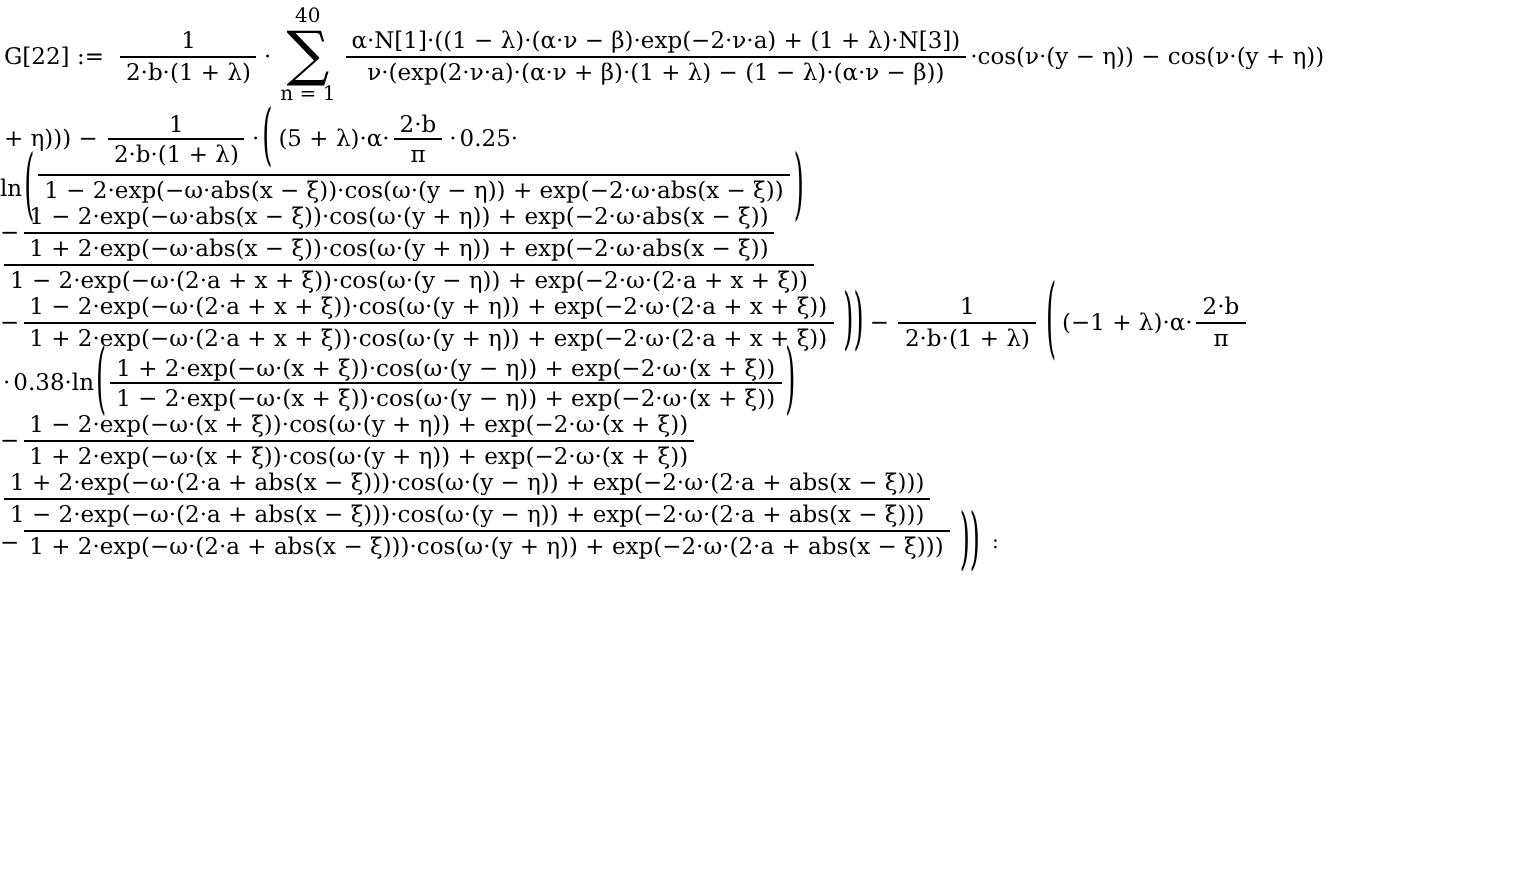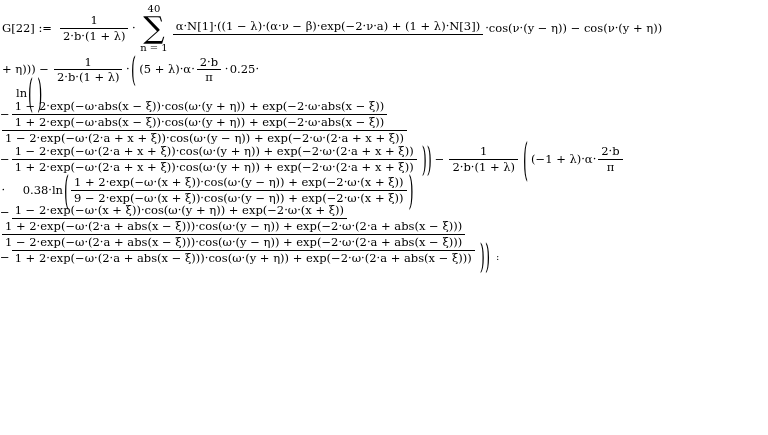--- a/index.html
+++ b/index.html
@@ -66,21 +66,21 @@
     display: inline-block;
     transform-origin: center;
     font-family: "DejaVu Serif", serif;
     line-height: 1;
   }
   .p2 { font-size: 13px; transform: scaleY(2.6); }
   .p3 { font-size: 13px; transform: scaleY(3.4); }
   .pln { font-size: 13px; transform: scaleY(3.0); }
 
   .lnwrap { display: inline-flex; align-items: center; vertical-align: middle; }
-  .ln { font-style: normal; margin-right: 1px; padding-left: 16px; }
+  .ln { font-style: normal; margin-right: 1px; }
 
   
   .eqline {
     display: flex;
     align-items: center;
     white-space: nowrap;
     min-height: 14px;
   }
   .l1 { margin-left: 2px; }
   .indent { margin-left: 2px; }
@@ -107,20 +107,21 @@
 
     <span class="sum">
       <span class="lim">40</span>
       <span class="sig">∑</span>
       <span class="lim">n = 1</span>
     </span>
 
     <span class="frac">
       <span class="num">α·N[1]·((1 − λ)·(α·ν − β)·exp(−2·ν·a) + (1 + λ)·N[3])</span>
       <span class="bar"></span>
+      <span class="den">ν·(exp(2·ν·a)·(α·ν + β)·(1 + λ) − (1 − λ)·(α·ν − β))</span>
     </span>
 
     <span>·cos(ν·(y − η)) − cos(ν·(y + η))</span>
   </div>
 
   <div class="eqline indent" style="margin-top:3px;">
     <span>+ η))) −</span>
     <span class="sp2"></span>
     <span class="frac">
       <span class="num">1</span>
@@ -139,20 +140,21 @@
     <span class="dot">·</span>
     <span>0.25·</span>
   </div>
 
   <div class="eqline" style="margin-top:2px;">
     <span class="lnwrap">
       <span class="ln">ln</span>
       <span class="paren pln">(</span>
       <span class="frac">
         <span class="bar"></span>
+        <span class="den">1 − 2·exp(−ω·abs(x − ξ))·cos(ω·(y − η)) + exp(−2·ω·abs(x − ξ))</span>
       </span>
       <span class="paren pln">)</span>
     </span>
   </div>
 
   <div class="eqline">
     <span>−</span>
     <span class="frac">
       <span class="num">1 − 2·exp(−ω·abs(x − ξ))·cos(ω·(y + η)) + exp(−2·ω·abs(x − ξ))</span>
       <span class="bar"></span>
@@ -197,31 +199,32 @@
   </div>
 
   <div class="eqline" style="margin-top:2px;">
     <span class="dot">·</span>
     <span class="lnwrap">
       <span class="ln">0.38·ln</span>
       <span class="paren pln">(</span>
       <span class="frac">
         <span class="num">1 + 2·exp(−ω·(x + ξ))·cos(ω·(y − η)) + exp(−2·ω·(x + ξ))</span>
         <span class="bar"></span>
-        <span class="den">9 − 2·exp(−ω·(x + ξ))·cos(ω·(y − η)) + exp(−2·ω·(x + ξ))</span>
+        <span class="den">1 − 2·exp(−ω·(x + ξ))·cos(ω·(y − η)) + exp(−2·ω·(x + ξ))</span>
       </span>
       <span class="paren pln">)</span>
     </span>
   </div>
 
   <div class="eqline">
     <span>−</span>
     <span class="frac">
       <span class="num">1 − 2·exp(−ω·(x + ξ))·cos(ω·(y + η)) + exp(−2·ω·(x + ξ))</span>
       <span class="bar"></span>
+      <span class="den">1 + 2·exp(−ω·(x + ξ))·cos(ω·(y + η)) + exp(−2·ω·(x + ξ))</span>
     </span>
   </div>
 
   <div class="eqline">
     <span class="frac">
       <span class="num">1 + 2·exp(−ω·(2·a + abs(x − ξ)))·cos(ω·(y − η)) + exp(−2·ω·(2·a + abs(x − ξ)))</span>
       <span class="bar"></span>
       <span class="den">1 − 2·exp(−ω·(2·a + abs(x − ξ)))·cos(ω·(y − η)) + exp(−2·ω·(2·a + abs(x − ξ)))</span>
     </span>
   </div>

